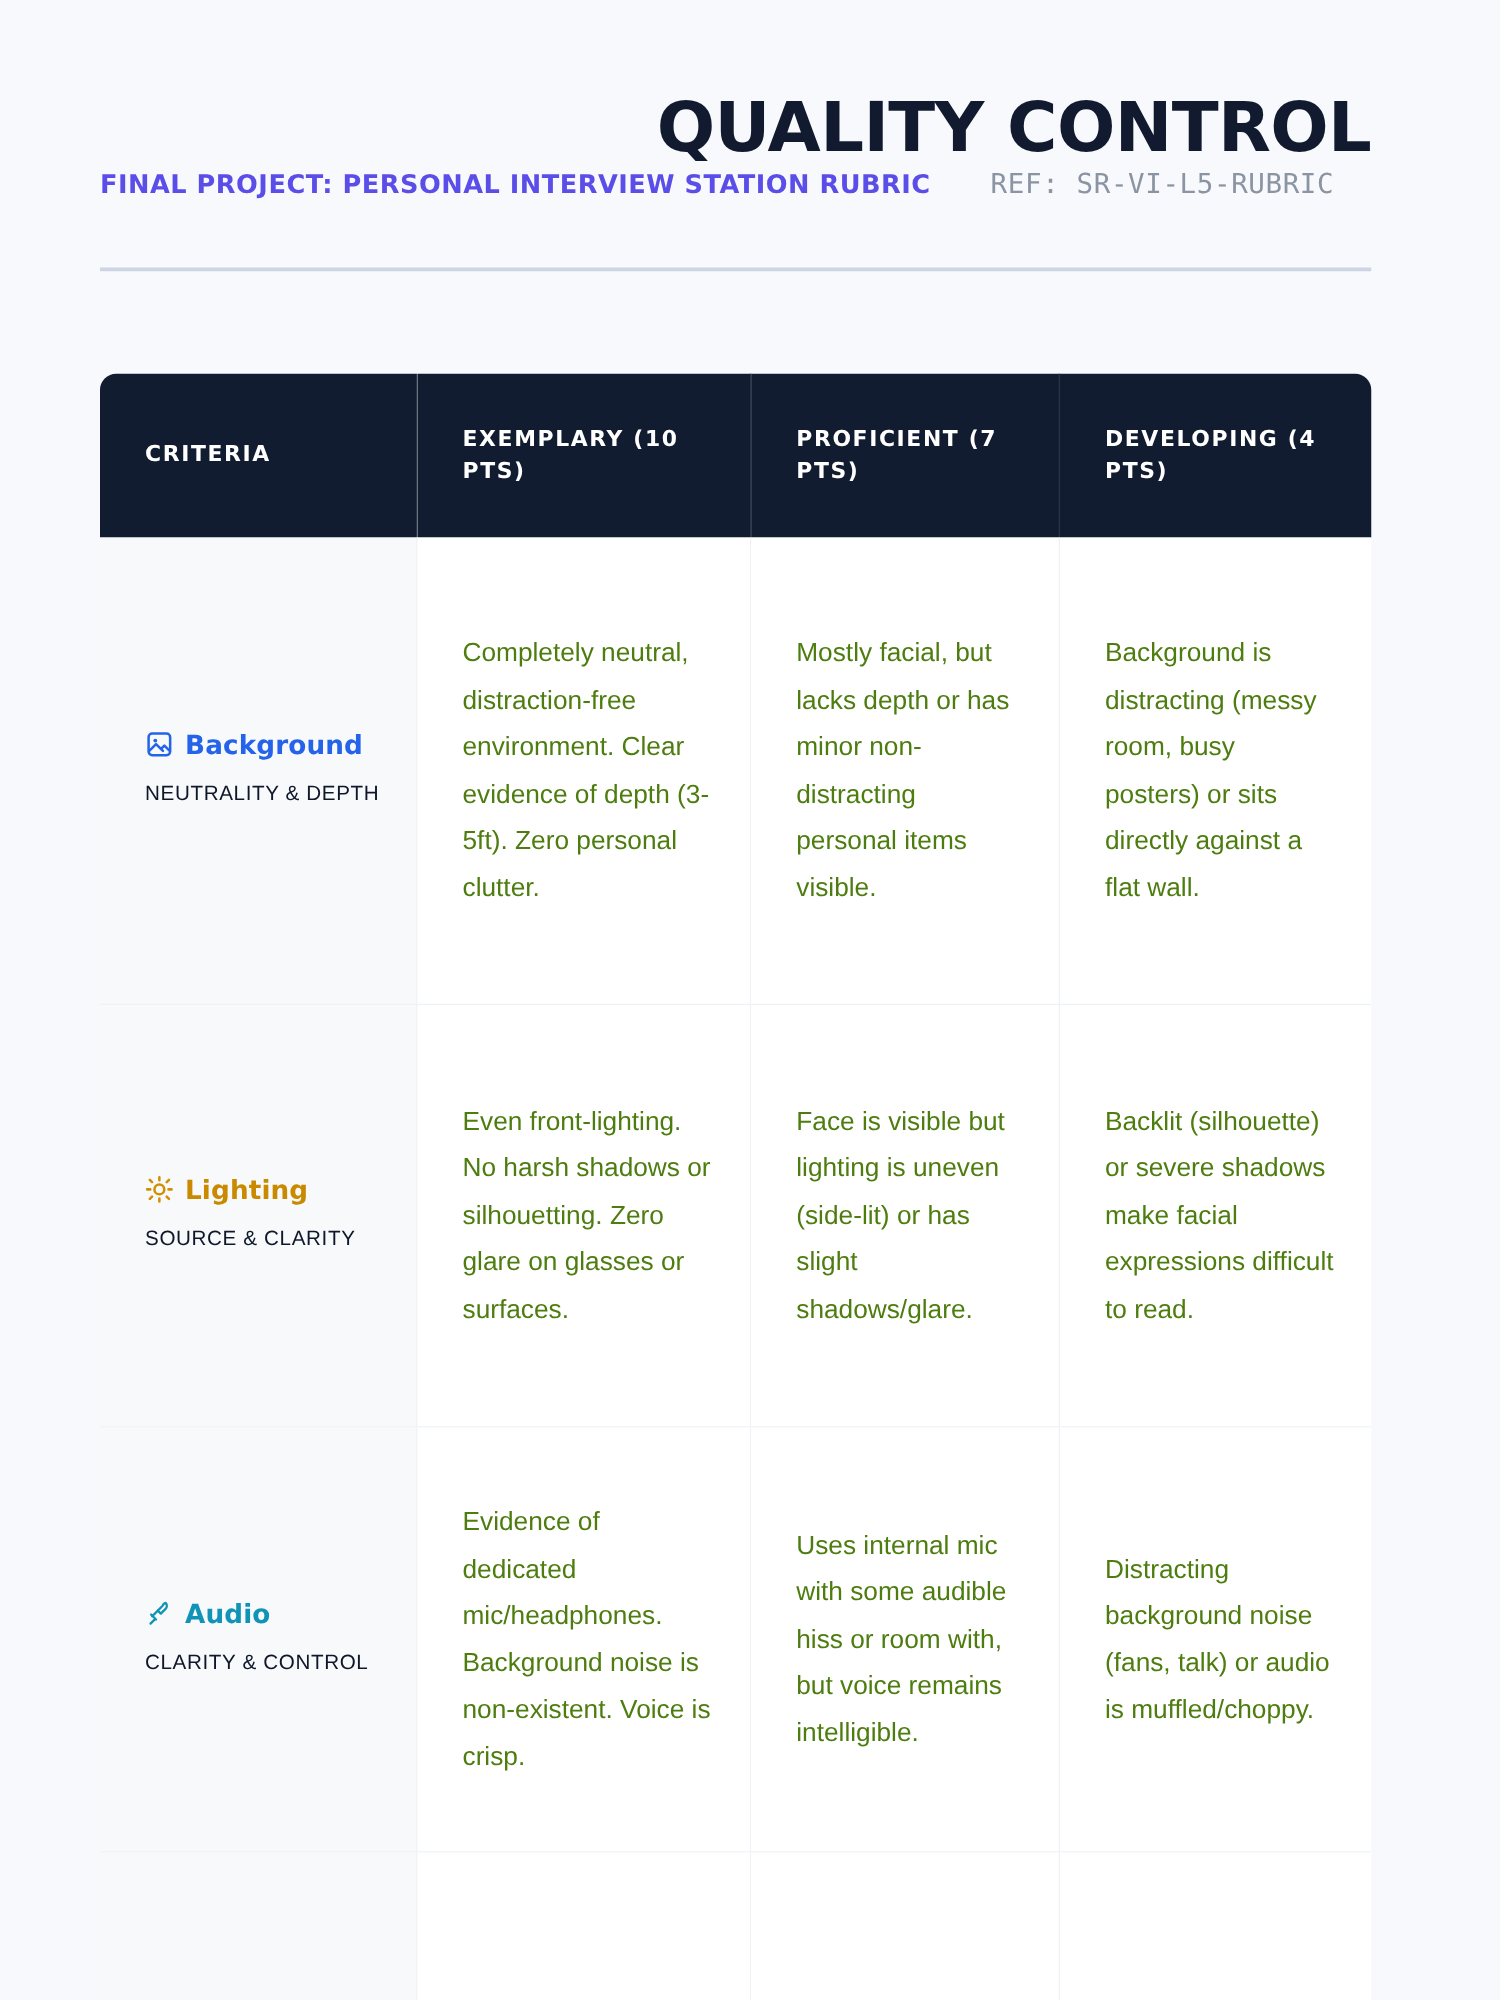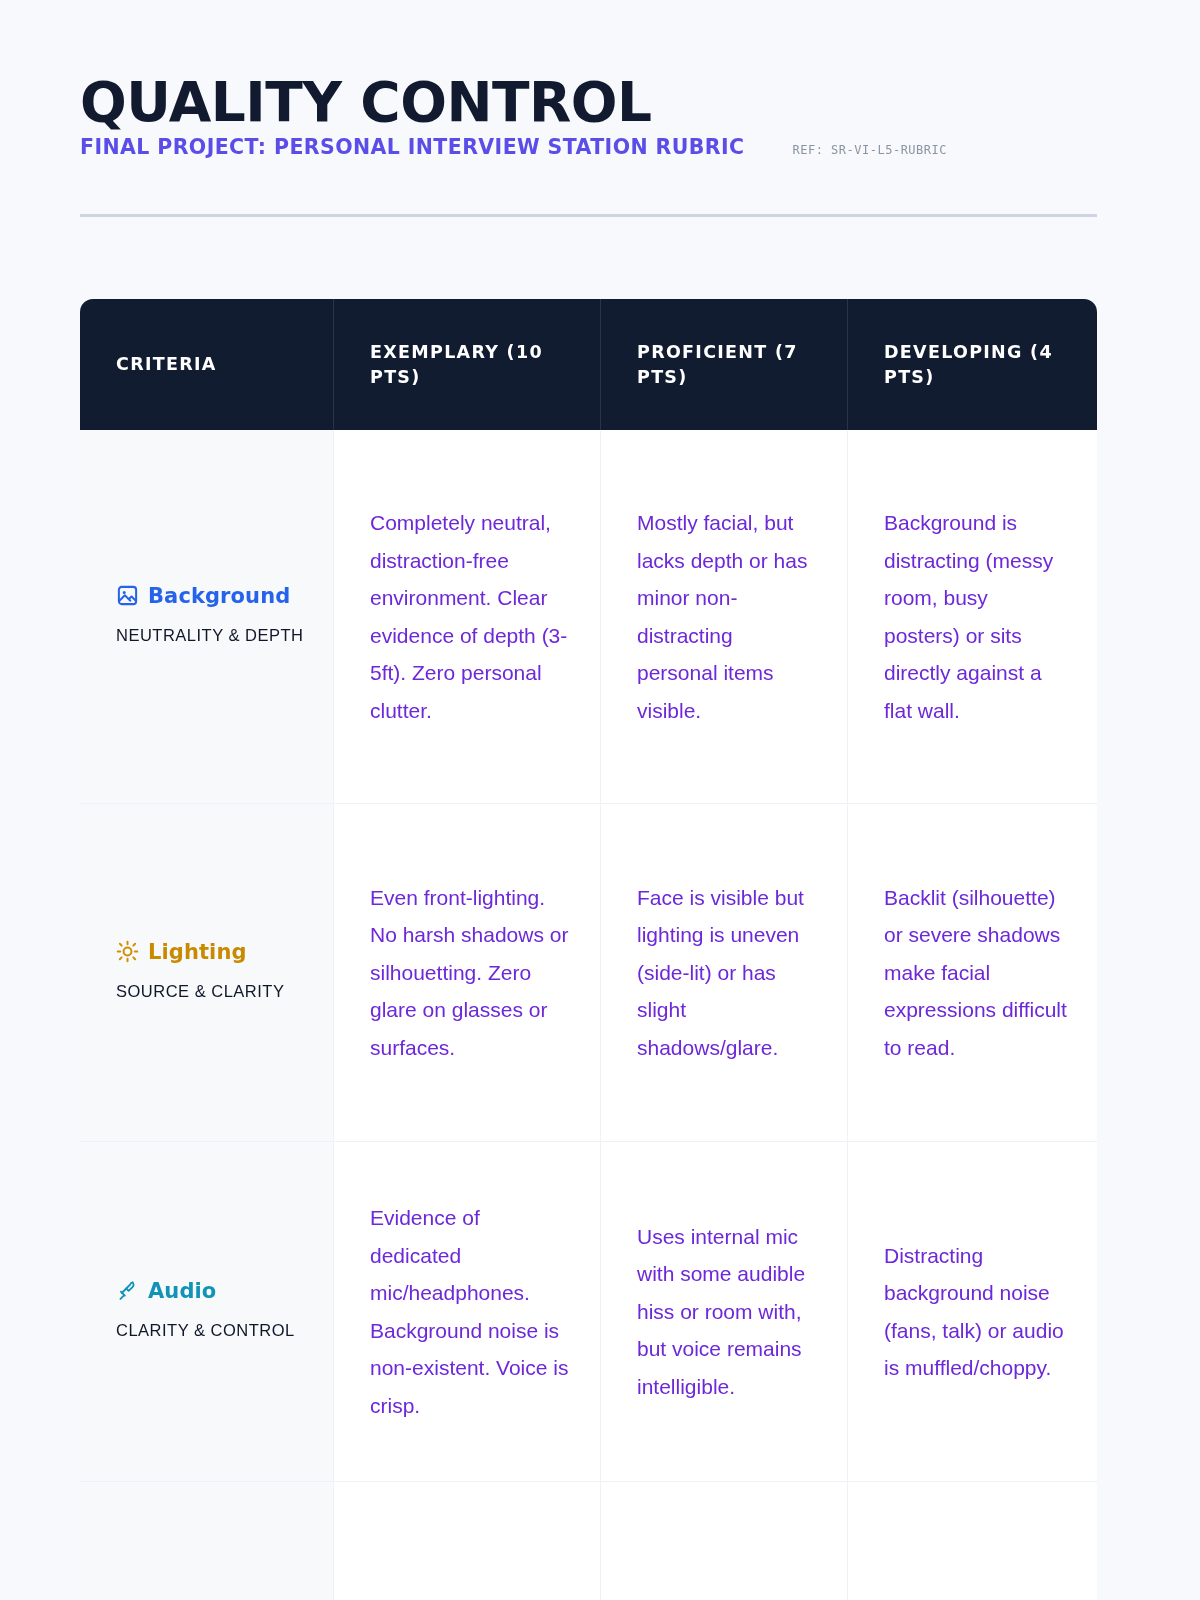--- a/index.html
+++ b/index.html
@@ -23,20 +23,21 @@
     height: 1600px;
     padding: 0;
   }
 
   
   .doc-header {
     position: absolute;
     left: 80px;
     top: 72px;
     width: 1017px;
+    text-align: right;
   }
 
   .doc-title {
     font-family: "DejaVu Sans", sans-serif;
     font-size: 55px;
     line-height: 60px;
     font-weight: 700;
     letter-spacing: -0.5px;
     color: #111a2e;
     text-transform: uppercase;
@@ -55,21 +56,21 @@
     line-height: 26px;
     font-weight: 700;
     letter-spacing: 0.4px;
     color: #5b4ee8;
     text-transform: uppercase;
     white-space: nowrap;
   }
 
   .doc-ref {
     font-family: "DejaVu Sans Mono", monospace;
-    font-size: 12px;
+    font-size: 22px;
     line-height: 26px;
     font-weight: 400;
     letter-spacing: 0.5px;
     color: #8a94a3;
     margin-left: 48px;
     white-space: nowrap;
     overflow: hidden;
   }
 
   .header-rule {
@@ -129,21 +130,21 @@
   .rubric-table tbody td.criteria-cell {
     background: #f7f9fb;
     padding: 24px 22px 24px 36px;
   }
 
   .cell-text {
     font-family: "Liberation Sans", sans-serif;
     font-size: 21px;
     line-height: 37.5px;
     font-weight: 400;
-    color: #6d28d9;
+    color: #4d7c0f;
   }
 
   
   .crit-head {
     display: flex;
     align-items: center;
     gap: 9px;
   }
 
   .crit-icon {

